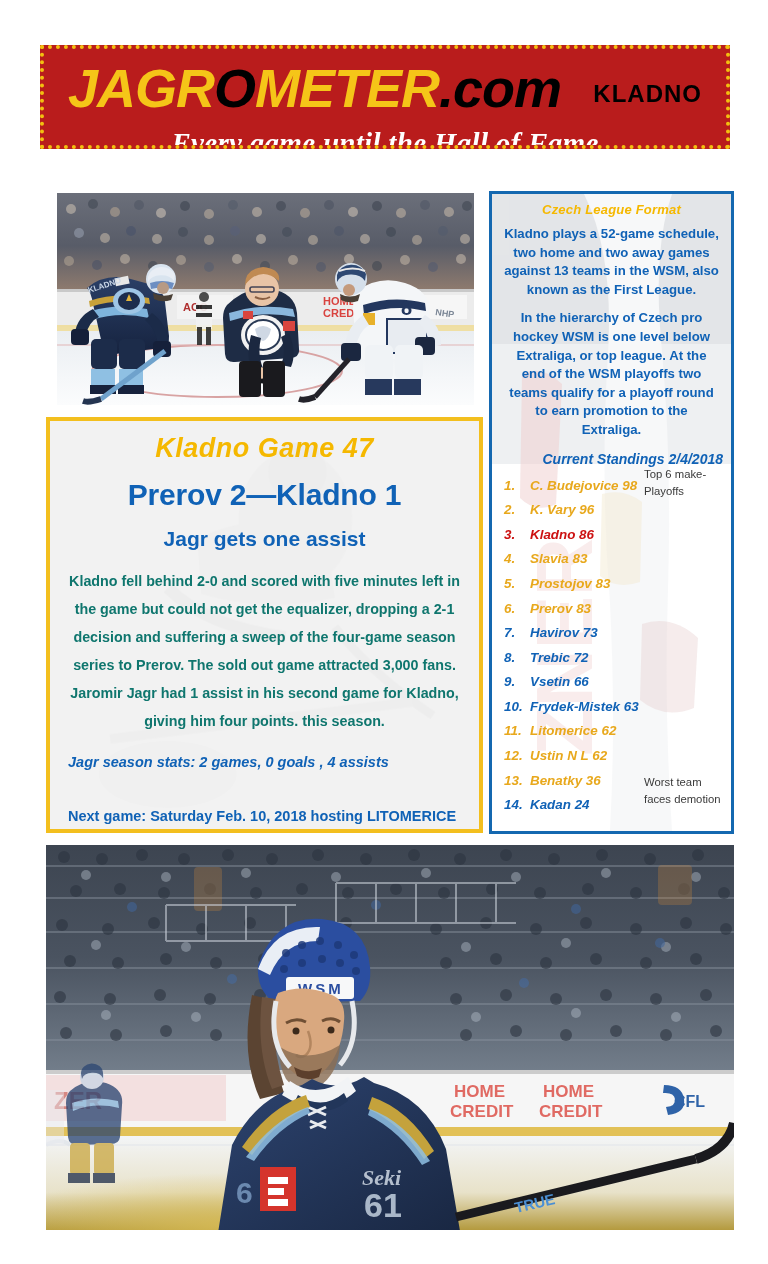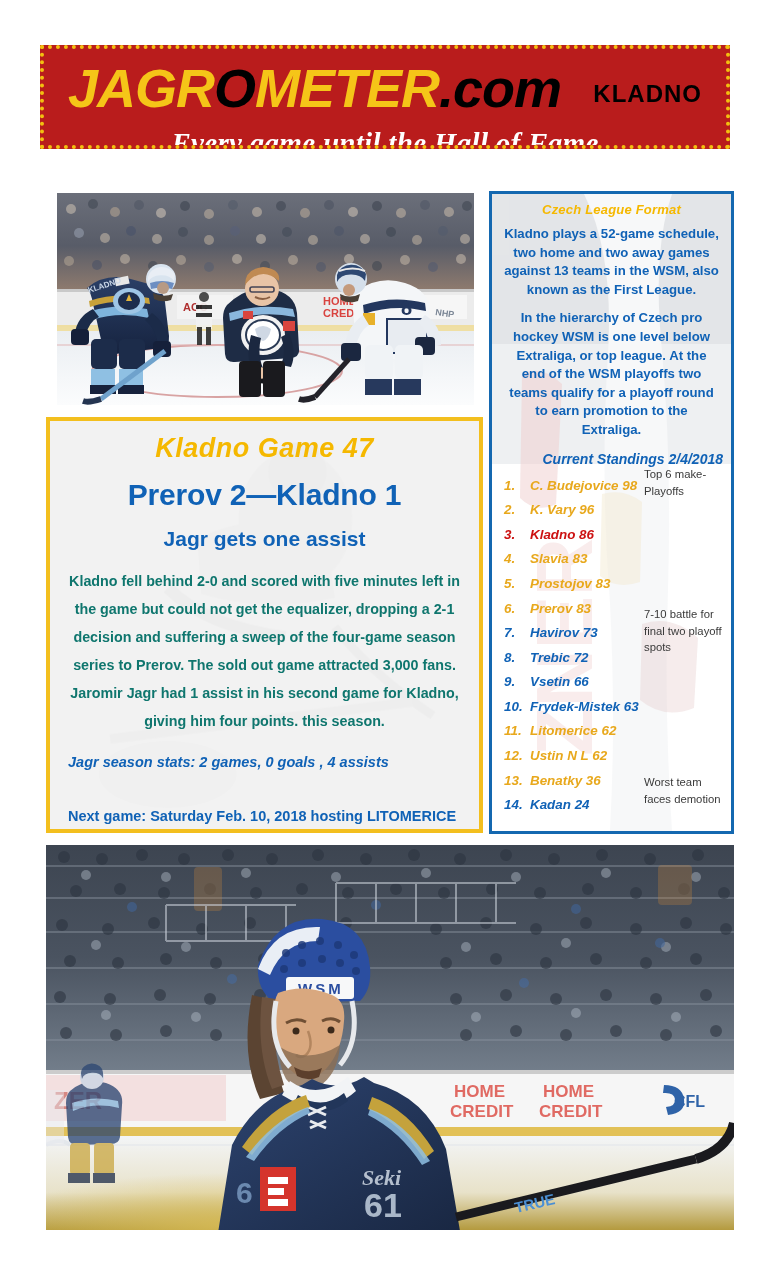--- a/index.html
+++ b/index.html
@@ -526,21 +526,20 @@
           <span class="stand-name">Benatky  36</span>
         </div>
       <div class="stand-row c-blue">
           <span class="stand-rank">14.</span>
           <span class="stand-name">Kadan 24</span>
         </div>
     </div>
   </div>
 
   <div class="annot annot-a">Top 6 make-Playoffs</div>
-  <div class="annot annot-b">7-10 battle for final two playoff spots</div>
   <div class="annot annot-c">Worst team faces demotion</div>
 </div>
 
 <div class="photo-jagr">
   <svg width="688" height="385" viewBox="0 0 688 385">
     <defs>
       <linearGradient id="standsG" x1="0" y1="0" x2="0" y2="1">
         <stop offset="0%" stop-color="#3d4551"></stop>
         <stop offset="50%" stop-color="#4a5360"></stop>
         <stop offset="100%" stop-color="#727d8a"></stop>

